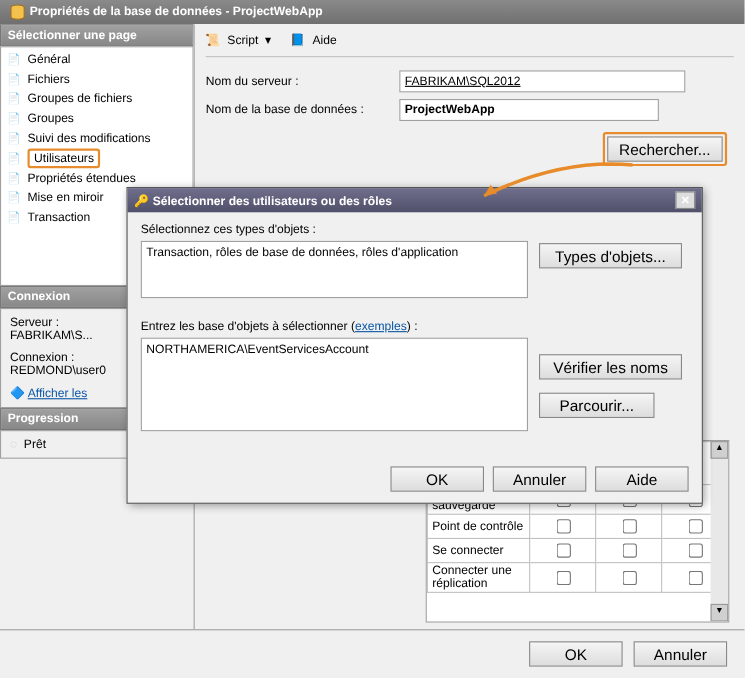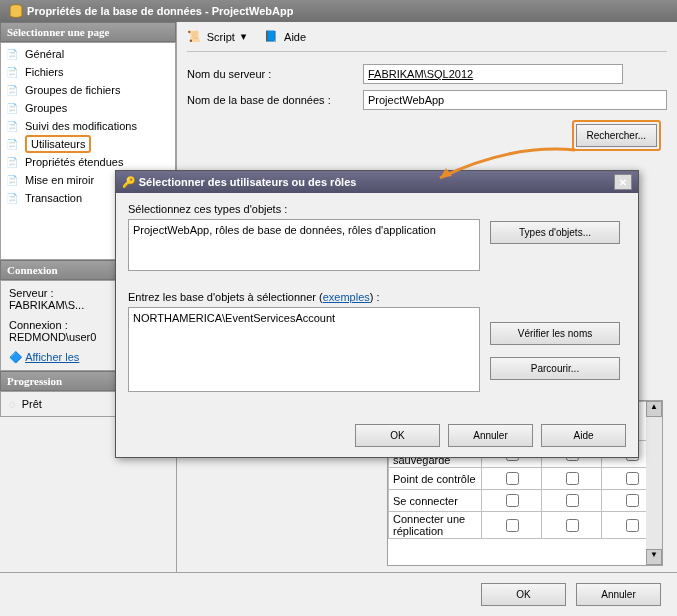--- a/index.html
+++ b/index.html
@@ -31,21 +31,20 @@
     width: 176px;
     display: flex;
     flex-direction: column;
   }
   .pane-header {
     background: linear-gradient(#a0a0a0, #888);
     color: #fff;
     padding: 3px 6px;
     font-weight: bold;
     border: 1px solid #777;
-    font-family: Liberation Serif, serif;
   }
   .tree {
     background: #fff;
     border: 1px solid #a0a0a0;
     flex: 0 0 auto;
     padding: 2px 0;
     height: 218px;
     overflow: hidden;
   }
   .tree-item {
@@ -102,21 +101,21 @@
     padding: 2px 4px;
     height: 20px;
     font-family: inherit;
     font-size: 11px;
   }
   .btn {
     background: linear-gradient(#f5f5f5,#ddd);
     border: 1px solid #888;
     padding: 2px 10px;
     font-family: inherit;
-    font-size: 10px;
+    font-size: 14px;
     height: 23px;
     cursor: pointer;
   }
   .btn-lg { width: 85px; }
   .highlight-btn {
     border: 2px solid #e78b2b;
     border-radius: 3px;
     padding: 2px;
     display: inline-block;
   }
@@ -314,21 +313,21 @@
       <span>📘</span>
       <span>Aide</span>
     </div>
 
     <div class="row">
       <label>Nom du serveur :</label>
       <input class="text-input" style="width: 260px; text-decoration: underline;" readonly="" value="FABRIKAM\SQL2012">
     </div>
     <div class="row">
       <label>Nom de la base de données :</label>
-      <input class="text-input" style="width: 304px;" readonly="" value="ProjectWebApp">
+      <input class="text-input" style="width: 236px; font-weight: bold;" readonly="" value="ProjectWebApp">
     </div>
     <div class="row" style="justify-content:flex-end; padding-right:6px; margin-top:10px;">
       <span class="highlight-btn"><button class="btn">Rechercher...</button></span>
     </div>
 
     <div class="perm-area">
       <table class="perm-table">
         <tbody>
             <tr>
               <td>Sauvegarder la base de données</td>
@@ -381,32 +380,32 @@
 </svg>
 
 <div class="modal">
   <div class="modal-title">
     <span><span>🔑</span>&nbsp;<span>Sélectionner des utilisateurs ou des rôles</span></span>
     <span class="close-x">✕</span>
   </div>
   <div class="modal-body">
     <div class="modal-left">
       <div>Sélectionnez ces types d'objets :</div>
-      <div class="readonly-box">ProjectWebApp, rôles de base de données, rôles d'application</div>
+      <div class="readonly-box">Transaction, rôles de base de données, rôles d'application</div>
       <div style="height:12px"></div>
       <div>
         <span>Entrez les base d'objets à sélectionner (</span><span class="link">exemples</span><span>) :</span>
       </div>
       <textarea class="input-box" style="">NORTHAMERICA\EventServicesAccount</textarea>
     </div>
     <div class="modal-right">
       <button class="btn" style="width:130px">Types d'objets...</button>
       <div style="height:54px"></div>
       <button class="btn" style="width:130px">Vérifier les noms</button>
-      <button class="btn" style="width:130px">Parcourir...</button>
+      <button class="btn" style="width:105px">Parcourir...</button>
     </div>
   </div>
   <div class="modal-footer">
     <button class="btn btn-lg">OK</button>
     <button class="btn btn-lg">Annuler</button>
     <button class="btn btn-lg">Aide</button>
   </div>
 </div>
 
 </body></html>

